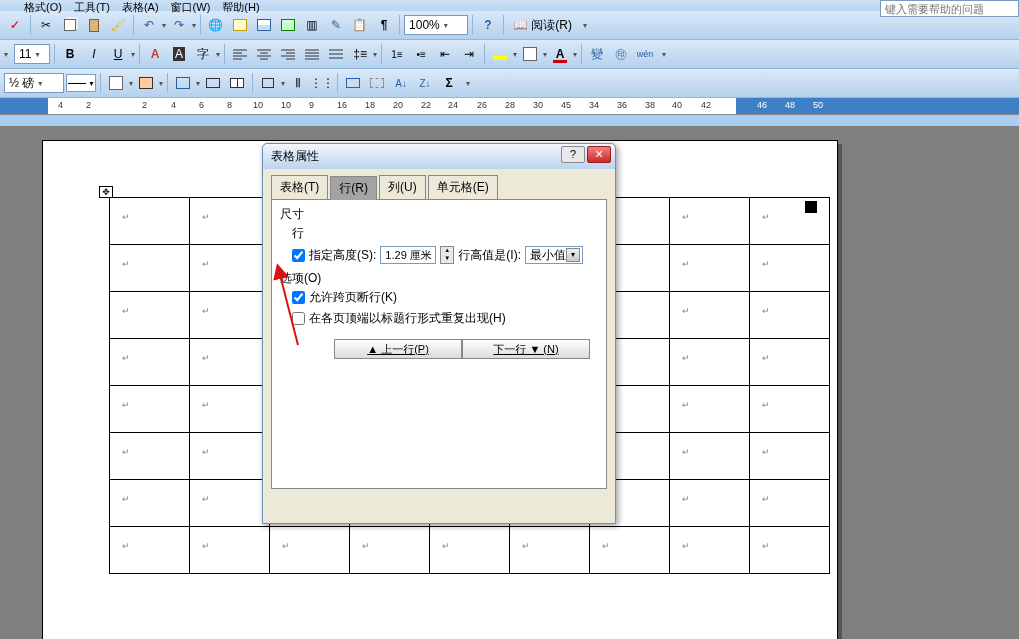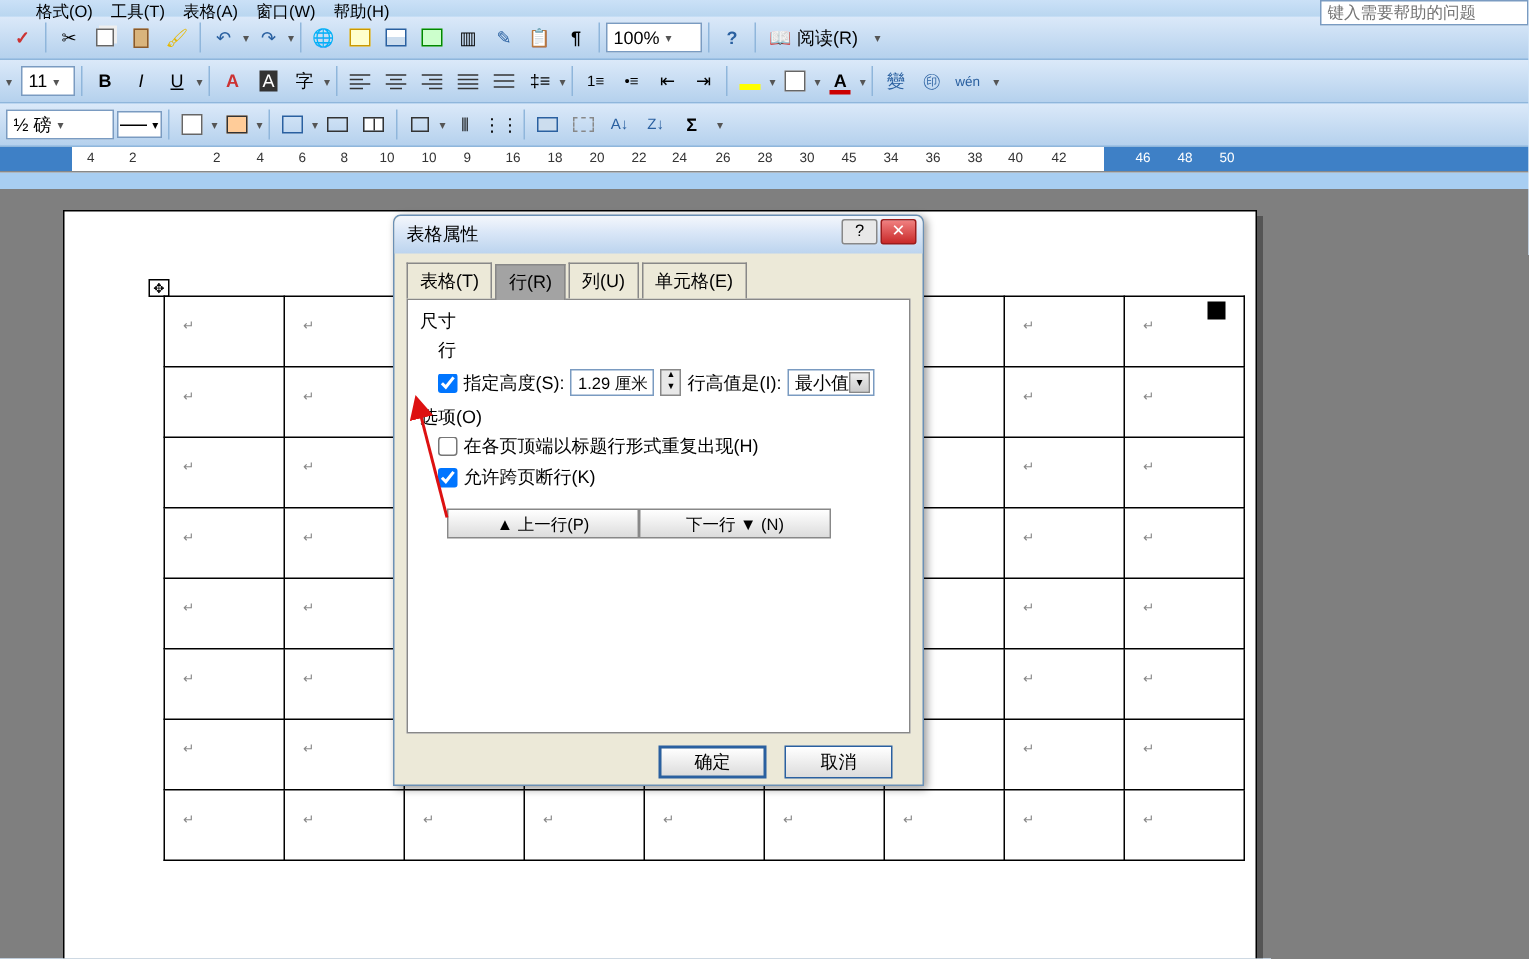--- a/index.html
+++ b/index.html
@@ -51,21 +51,21 @@
 .group-label { font-size: 12px; margin-bottom: 2px; }
 .indent { margin-left: 12px; margin-bottom: 4px; }
 .chk-row { display: flex; align-items: center; gap: 4px; margin-bottom: 4px; }
 .chk-row input { width: 13px; height: 13px; }
 .height-row { display: flex; align-items: center; gap: 4px; margin-left: 12px; margin-bottom: 6px; }
 .num-input { width: 56px; height: 18px; border: 1px solid #7a9bc1; font-size: 11px; padding-left: 4px; }
 .spinner { width: 14px; height: 18px; border: 1px solid #888; background: #e8e8e8; display: flex; flex-direction: column; }
 .spinner div { flex: 1; font-size: 6px; text-align: center; line-height: 7px; }
 .combo { width: 58px; height: 18px; border: 1px solid #7a9bc1; background: #fff; font-size: 11px; display: flex; align-items: center; justify-content: space-between; padding: 0 2px 0 4px; }
 .combo .arr { width: 14px; height: 14px; background: linear-gradient(#eee,#ccc); border: 1px solid #888; font-size: 8px; text-align: center; line-height: 12px; }
-.nav-btns { display: flex; margin-left: 18px; margin-top: 12px; }
+.nav-btns { display: flex; margin-left: 54px; margin-top: 12px; text-decoration: underline; }
 .dlg-btn { width: 128px; height: 20px; border: 1px solid #888; background: linear-gradient(#fff,#dcdcdc); font-size: 11px; cursor: pointer; }
 .dlg-footer { display: flex; justify-content: flex-end; gap: 12px; padding: 8px 12px 0 0; }
 .dlg-footer .footer-btn { width: 72px; height: 22px; border: 1px solid #2a60a0; background: linear-gradient(#fff,#dcdcdc); font-size: 12px; cursor: pointer; }
 .dlg-footer .footer-btn.default { border: 2px solid #2a60a0; }
 
 
 .red-arrow { position: absolute; pointer-events: none; }
 .red-arrow svg { overflow: visible; }
 .red-text { position: absolute; color: #d11; font-size: 14px; font-family: SimSun; }
 
@@ -257,21 +257,21 @@
   <div class="tb-btn">
       <span style="color:#2a60a0">㊞</span>
     </div>
   <div class="tb-btn">
       <span style="font-size:9px;color:#2a60a0">wén</span>
     </div>
   <span style="font-size:8px;color:#555;margin-left:4px">▾</span>
 </div>
 
 <div class="toolbar-row">
-  <div class="tb-dropdown" style="width:72px">
+  <div class="tb-dropdown" style="width:60px">
       <span>½ 磅</span>
       <span class="arrow">▾</span>
     </div>
   <div style="width:30px;height:18px;border:1px solid #7a9bc1;background:#fff;display:flex;align-items:center;justify-content:center">
       <div style="width:18px;height:1px;background:#000"></div>
       <span style="font-size:8px;margin-left:3px">▾</span>
     </div>
   <div class="tb-sep"></div>
   <div class="tb-btn">
       <div class="icon-sq"></div>
@@ -481,41 +481,37 @@
             <div>▼</div>
           </div>
         <span>行高值是(I):</span>
         <div class="combo">
             <span>最小值</span>
             <span class="arr">▾</span>
           </div>
       </div>
       <div class="group-label">选项(O)</div>
       <div class="chk-row indent">
+        <input type="checkbox" checked="" style="">
+        <span>允许跨页断行(K)</span>
+      </div>
+      <div class="chk-row indent">
         <input type="checkbox" style="">
         <span>在各页顶端以标题行形式重复出现(H)</span>
-      </div>
-      <div class="chk-row indent">
-        <input type="checkbox" checked="" style="">
-        <span>允许跨页断行(K)</span>
       </div>
       <div class="nav-btns">
         <button class="dlg-btn">▲ 上一行(P)</button>
         <button class="dlg-btn">下一行 ▼ (N)</button>
       </div>
 
       <div class="red-arrow" style="top:98px;left:10px">
         <svg width="30" height="80">
             <defs>
               <marker id="ah" markerWidth="8" markerHeight="8" refX="4" refY="4" orient="auto">
                 <path d="M0,0 L8,4 L0,8 Z" fill="#d11"></path>
               </marker>
             </defs>
             <line x1="25" y1="78" x2="6" y2="4" stroke="#d11" stroke-width="2" marker-end="url(#ah)"></line>
           </svg>
       </div>
     </div>
-    <div class="dlg-footer">
-      <button class="footer-btn default">确定</button>
-      <button class="footer-btn">取消</button>
-    </div>
   </div>
 </div>
 
 </body></html>

